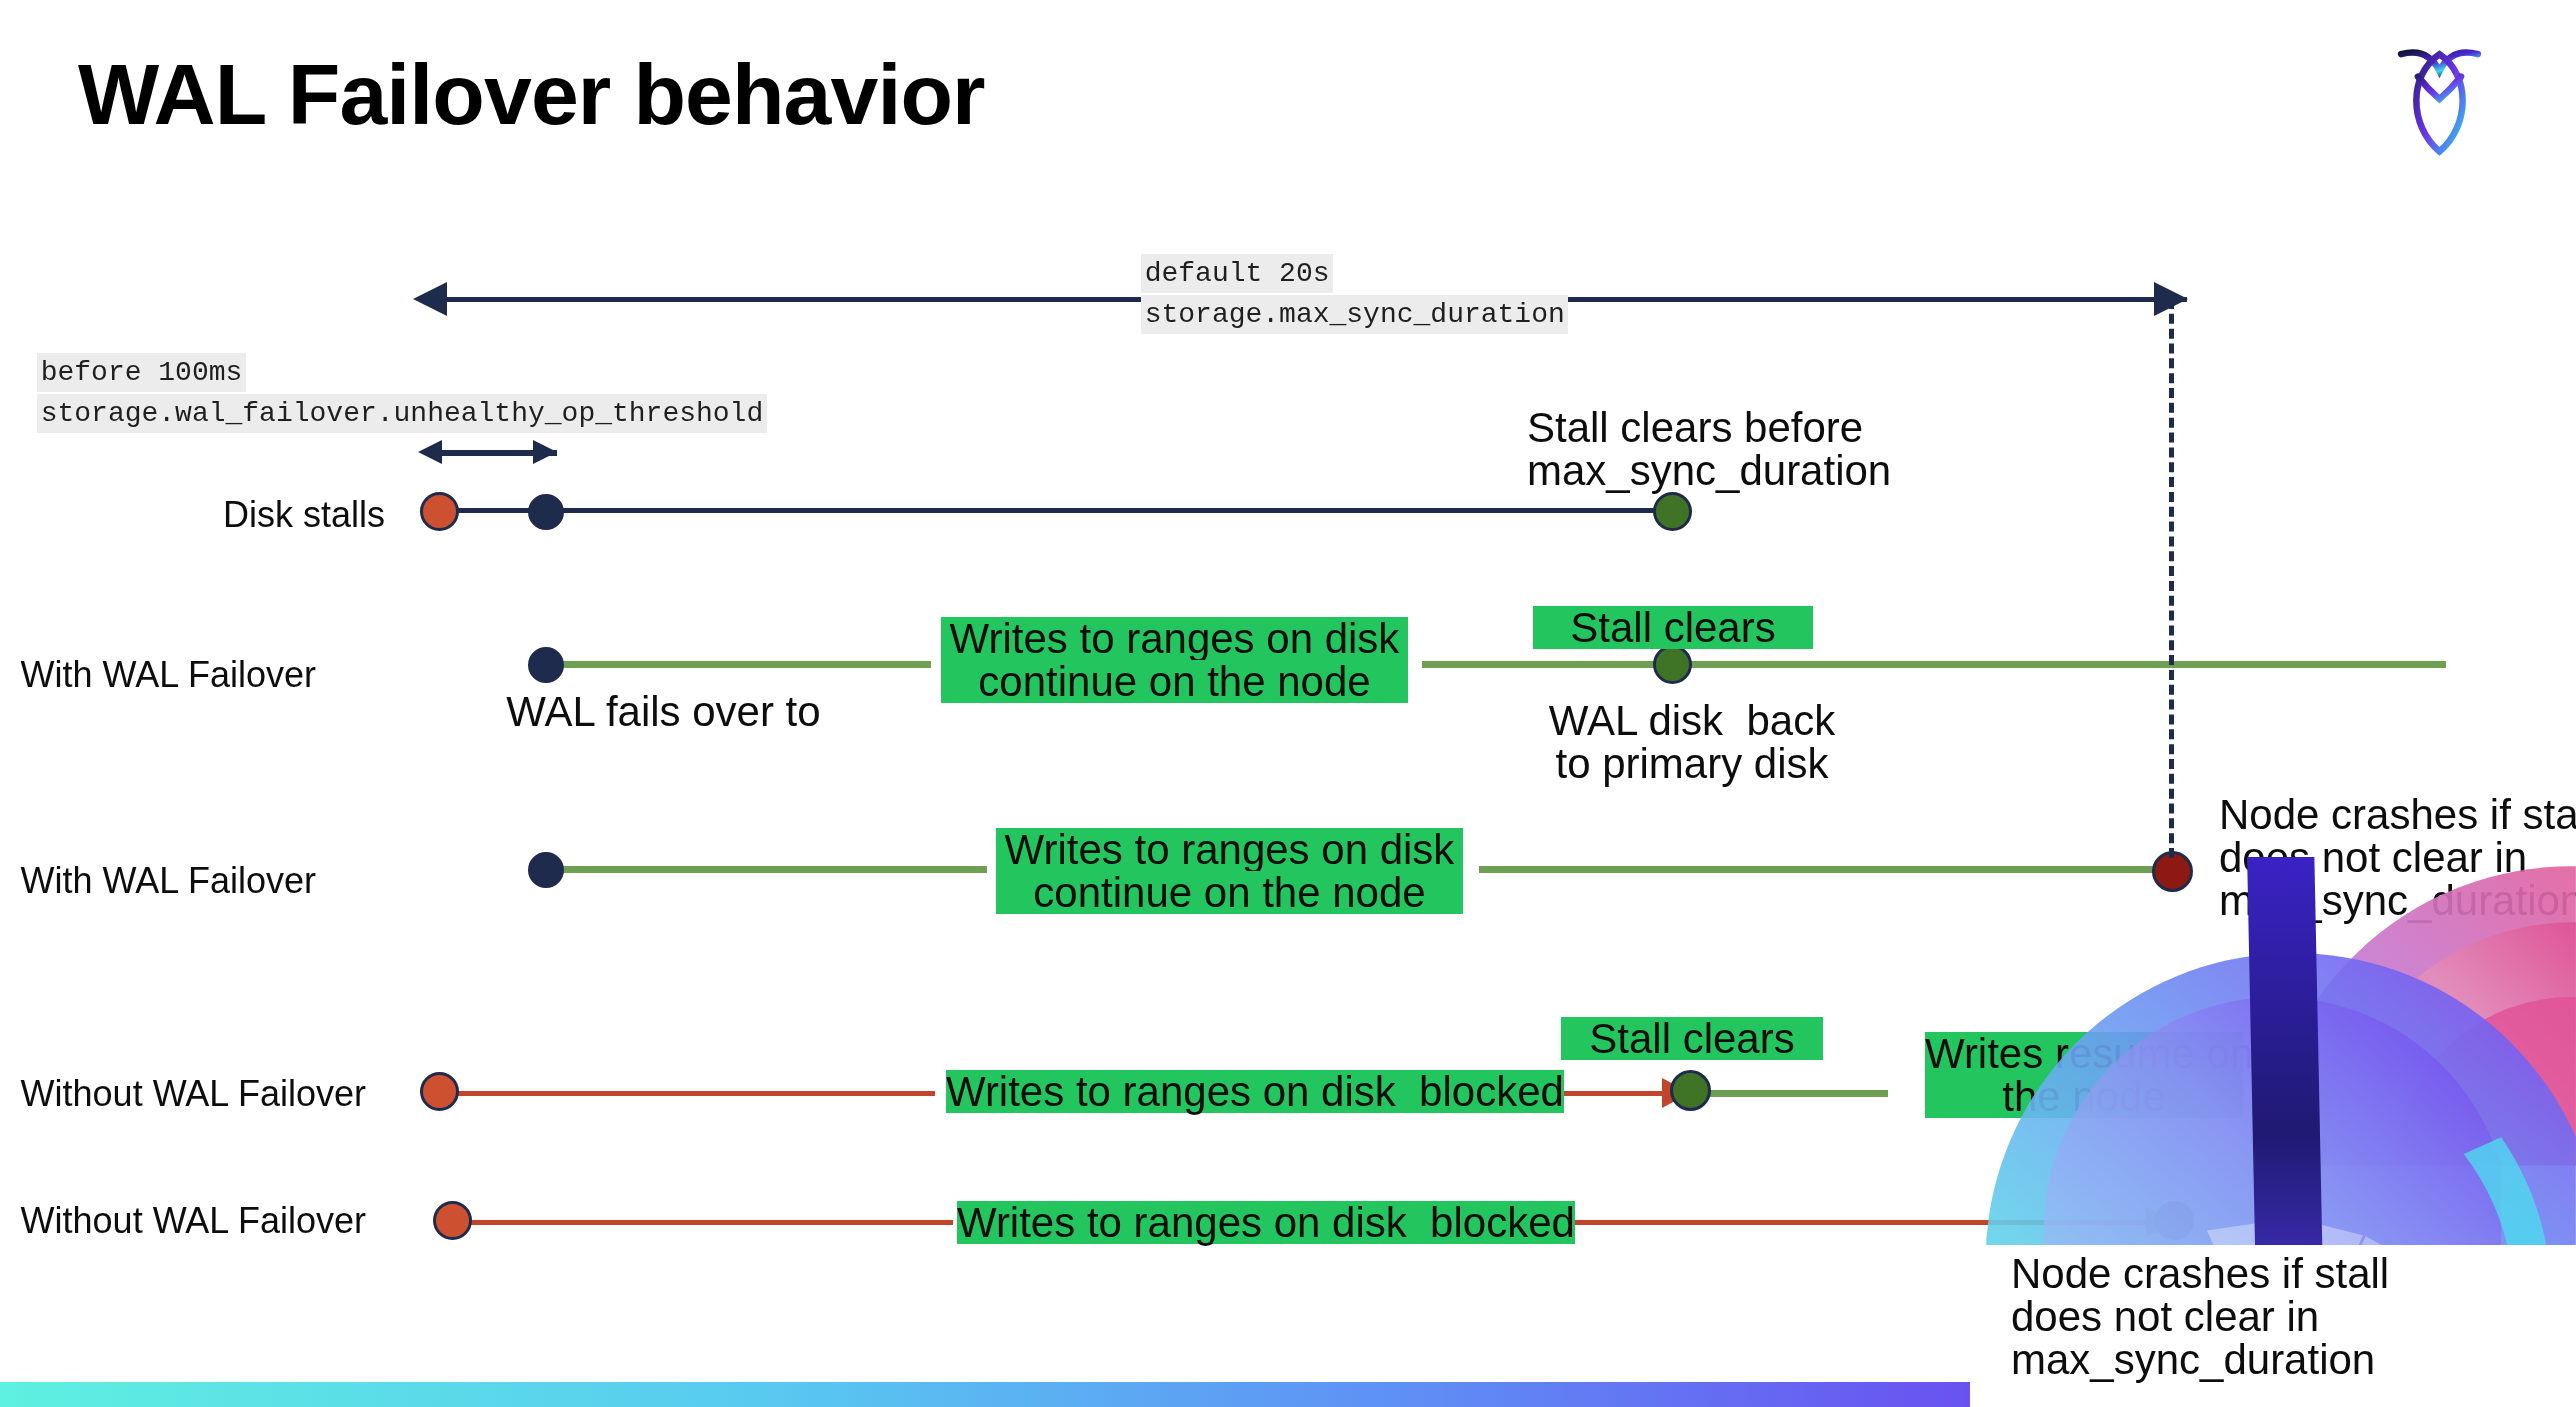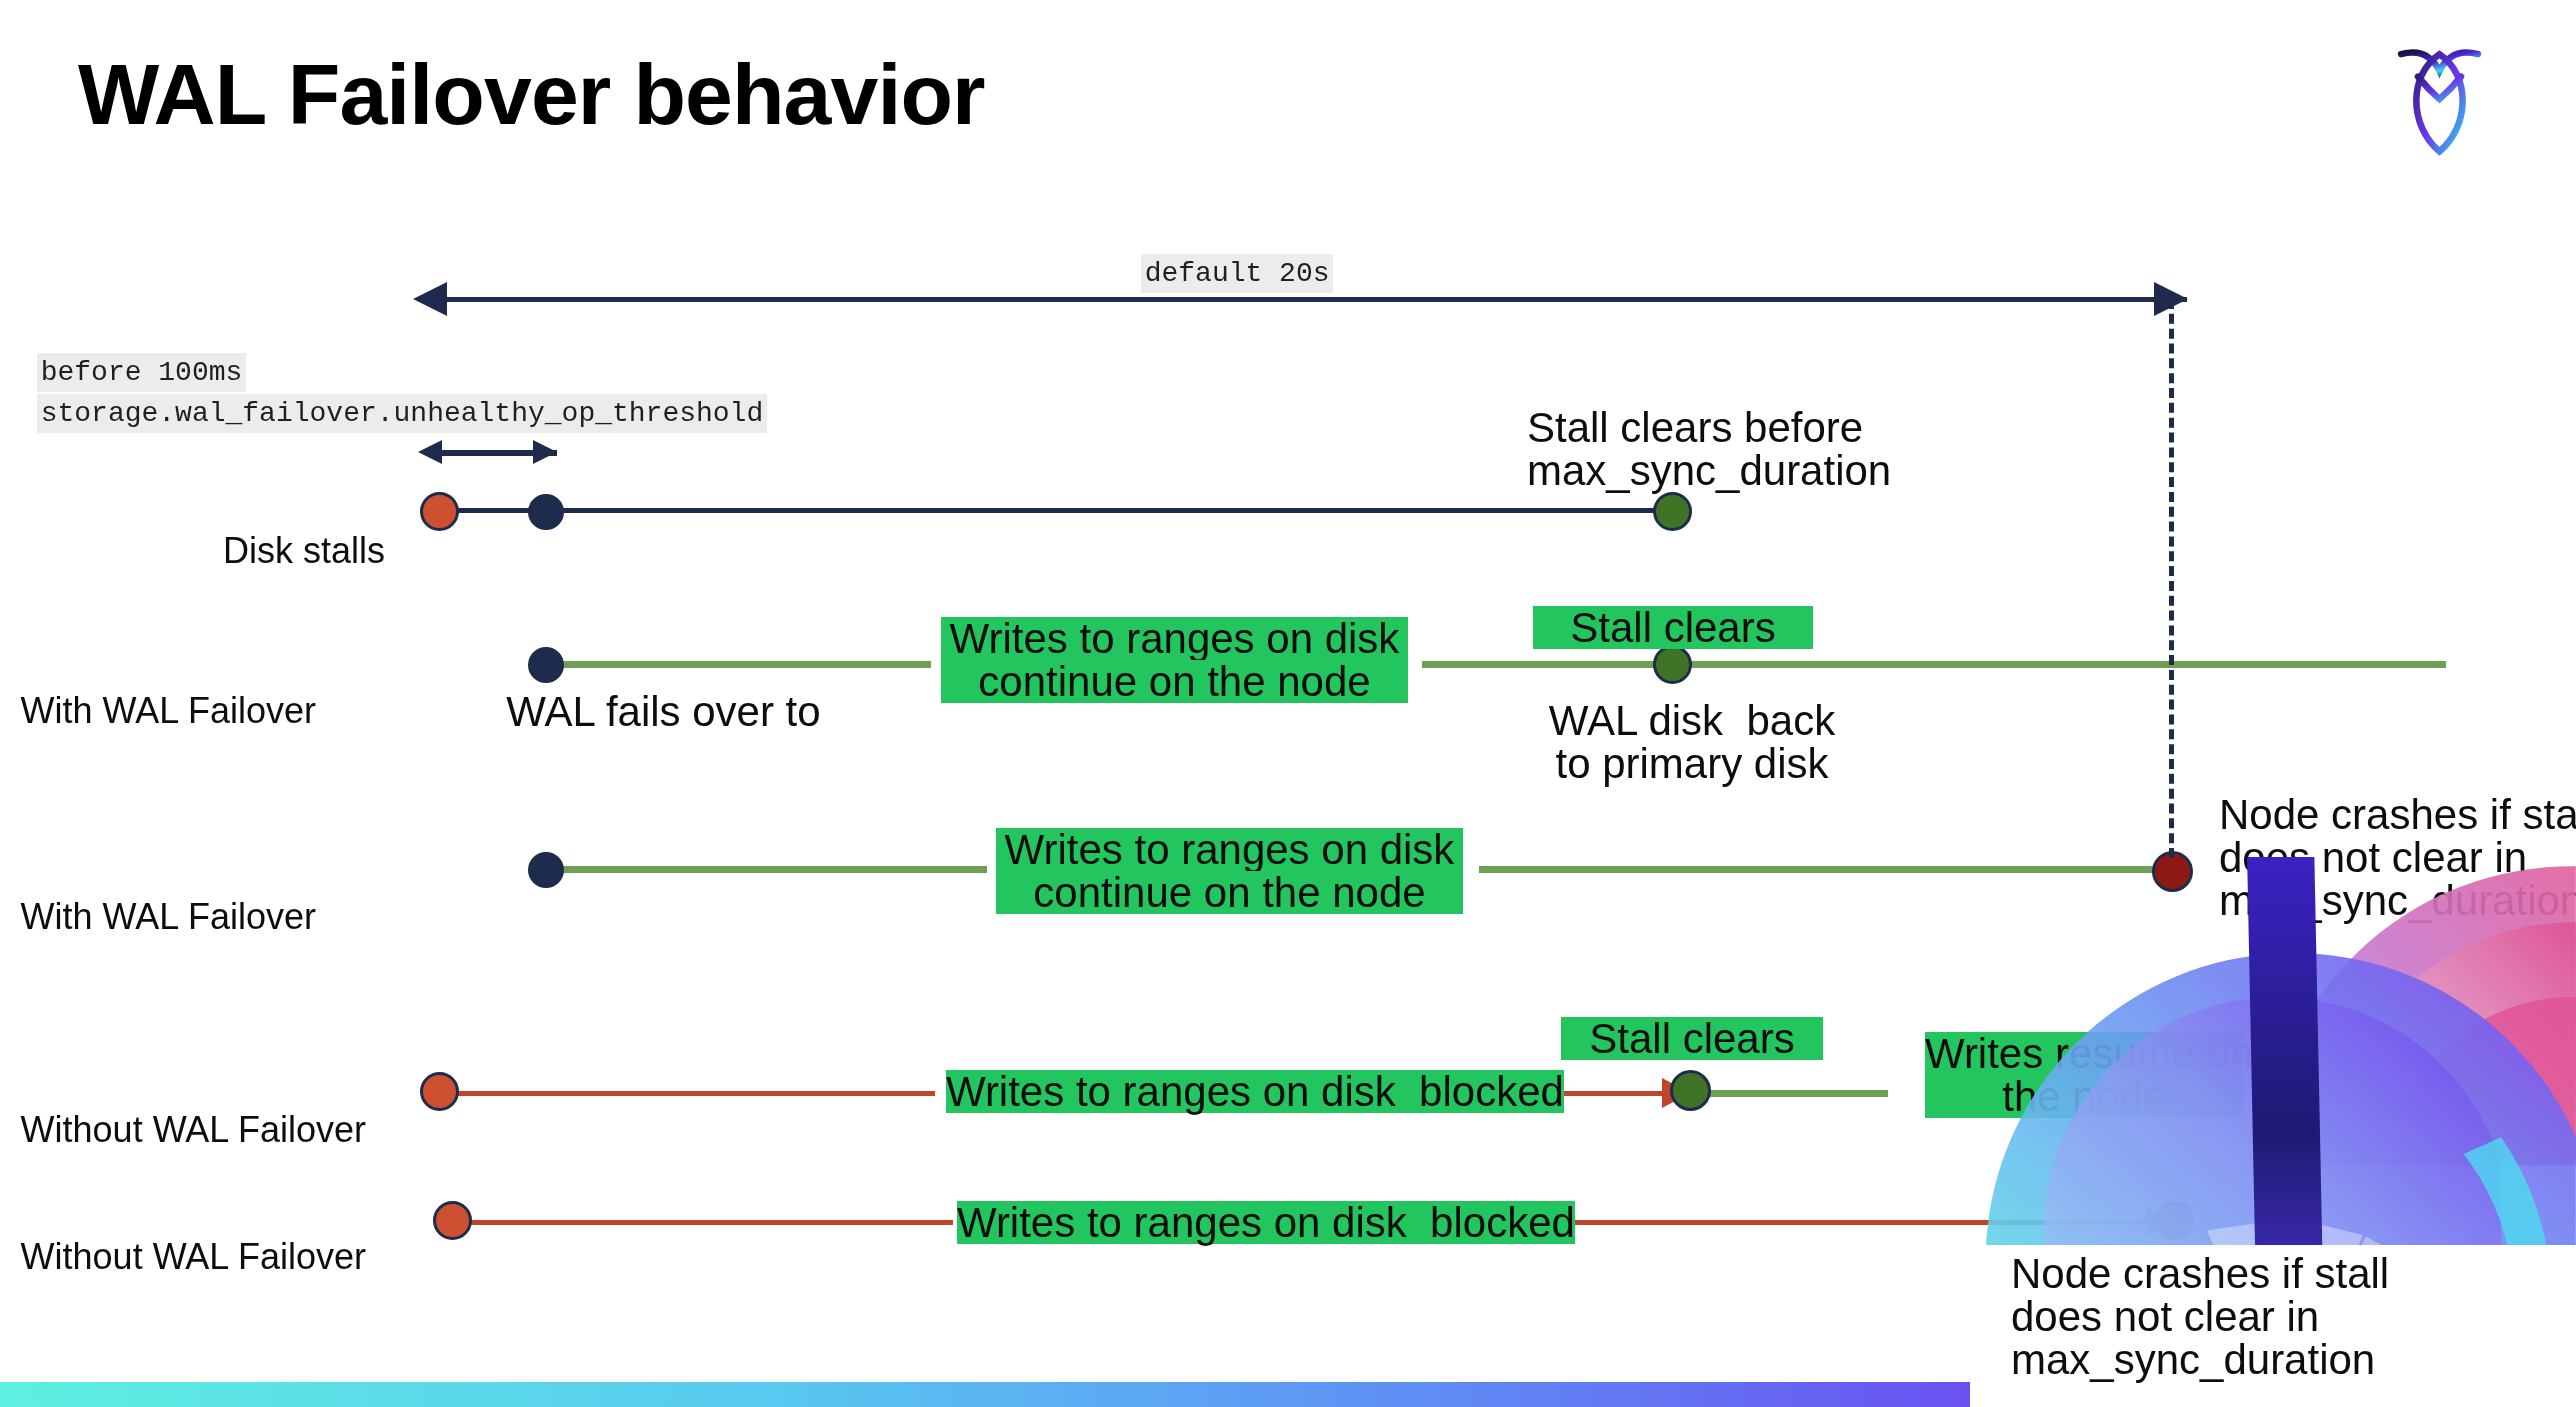--- a/index.html
+++ b/index.html
@@ -66,21 +66,20 @@
   .txt.center { text-align: center; }
   .txt.onwhite { background: #22c55e; }
 
   
   .rowlabel {
     position: absolute;
     font-family: "Liberation Sans", sans-serif;
     font-size: 36px;
     color: #0d0d0d;
     white-space: nowrap;
-    margin-top: 36px;
   }
 
   
   .line {
     position: absolute;
     height: 4.7px;
   }
   .line.navy  { background: #1f2b4d; }
   .line.green { background: #6f9f52; height: 6.5px; }
   .line.orange{ background: #c0452a; height: 4.7px; }
@@ -189,20 +188,21 @@
       <path d="M32 52 C40 62 48 70 55 76 C62 70 70 62 78 52" fill="none" stroke="url(#lg2)" stroke-width="7" stroke-linecap="round"></path>
       <path d="M55 76 L55 132" fill="none" stroke="url(#lg2)" stroke-width="7" stroke-linecap="round"></path>
     </svg>
   </div>
 
   <div class="line navy" style="left:430px; top:297px; width:1757px;"></div>
   <div class="ahead left-navy" style="left:413px; top:282px;"></div>
   <div class="ahead right-navy" style="left:2154px; top:282px;"></div>
 
   <div class="code" style="left:1141px; top:254px;">default 20s</div>
+  <div class="code" style="left:1141px; top:295px;">storage.max_sync_duration</div>
 
   <div class="code" style="left:37px; top:353px;">before 100ms</div>
   <div class="code" style="left:37px; top:394px;">storage.wal_failover.unhealthy_op_threshold</div>
 
   <div class="line navy" style="left:435px; top:450px; width:122px; height:5.6px;"></div>
   <div class="ahead left-navy-sm" style="left:418px; top:440px;"></div>
   <div class="ahead right-navy-sm" style="left:533px; top:440px;"></div>
 
   <div class="rowlabel" style="left:223px; top:494px;">Disk stalls</div>
 

